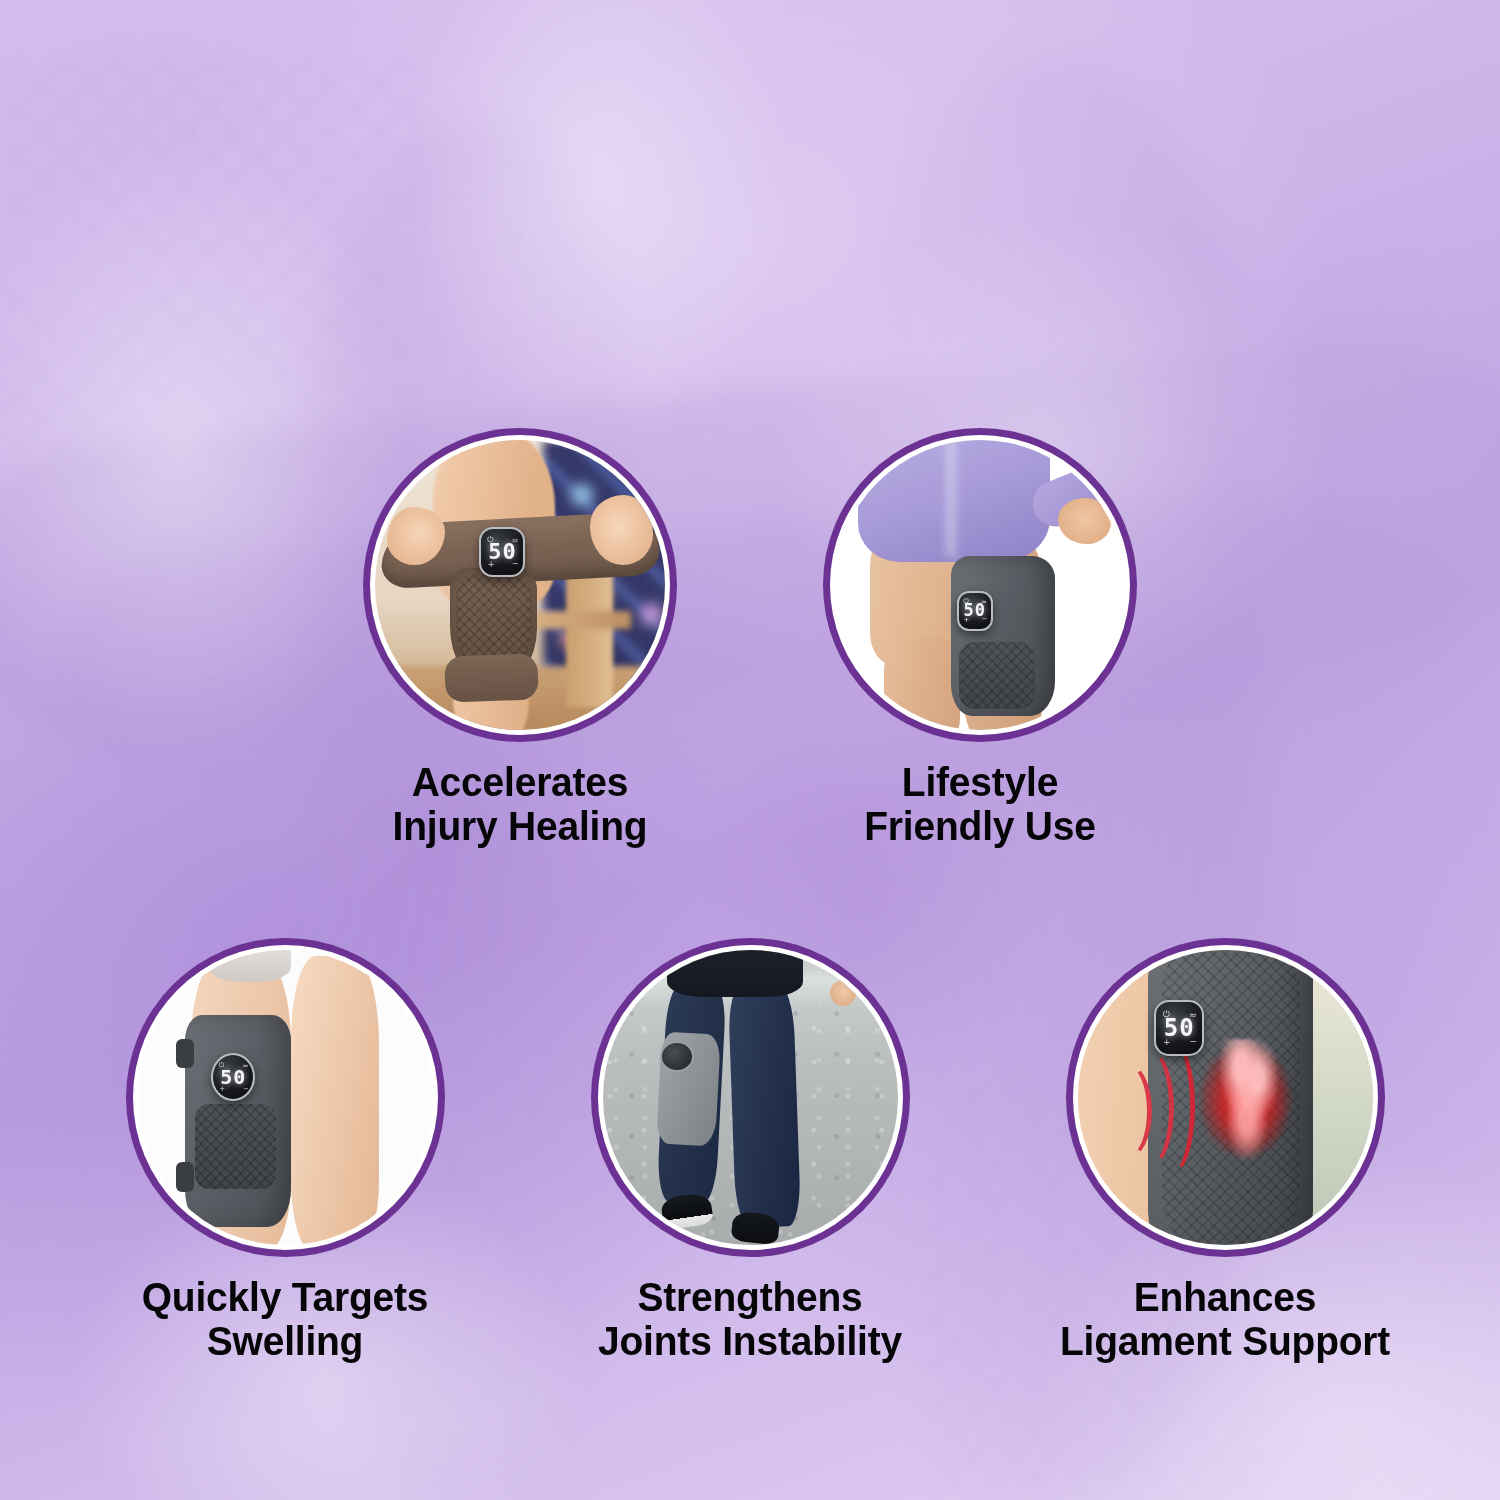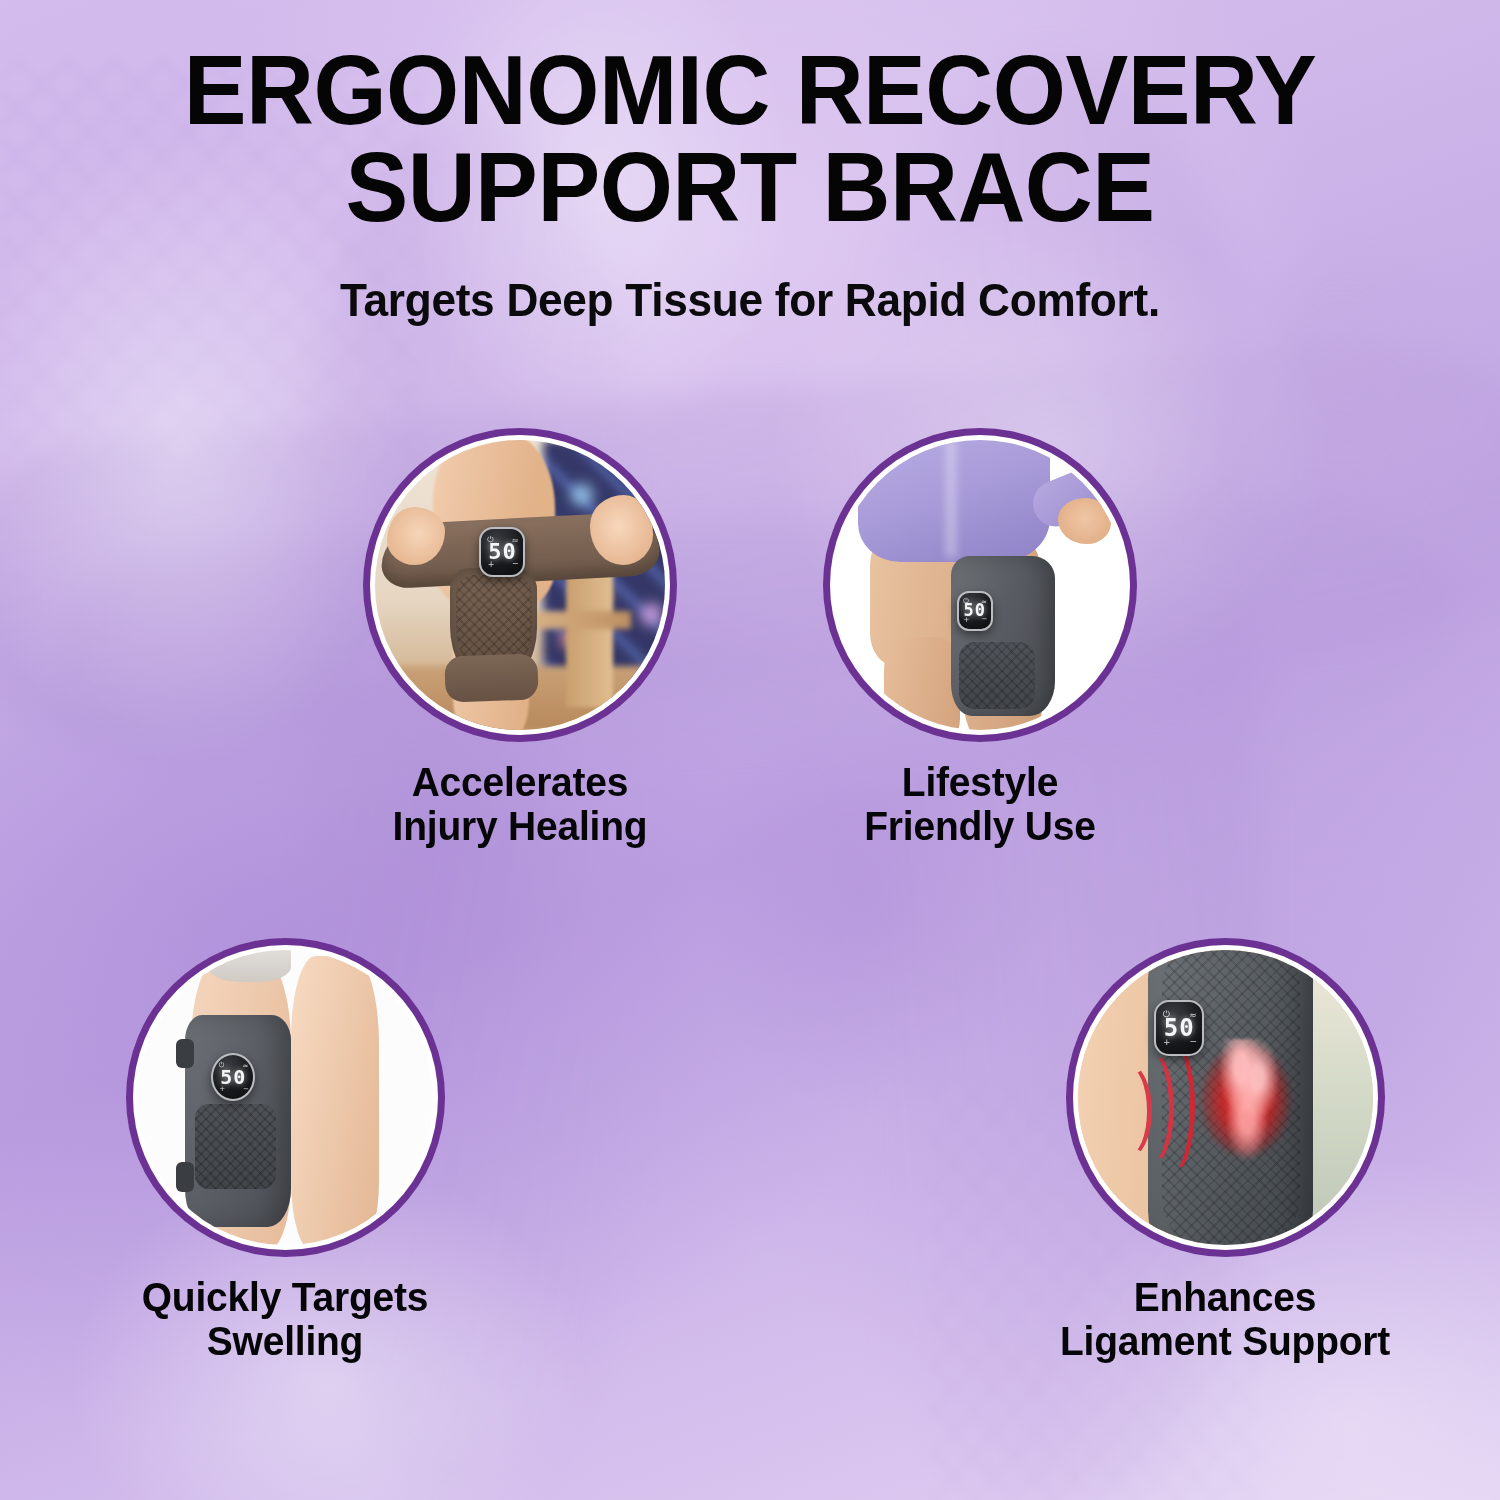--- a/index.html
+++ b/index.html
@@ -503,25 +503,20 @@
     <div class="ghost-leg-a"></div>
     <div class="ghost-leg-b"></div>
     <div class="ghost-brace"></div>
     <div class="ghost-brace-2"></div>
     <div class="ghost-hand"></div>
     <div class="ghost-mesh"></div>
     <div class="ghost-mesh-2"></div>
   </div>
   <div class="bg-layer bg-wash"></div>
 
-  <div class="heading-block">
-    <h1 class="title">ERGONOMIC RECOVERY</h1>
-    <h1 class="title">SUPPORT BRACE</h1>
-    <p class="subtitle">Targets Deep Tissue for Rapid Comfort.</p>
-  </div>
 
   <div class="feature" style="left:295px; top:435px; width:450px;">
     <div class="circle-wrap" style="width: 300px; height: 300px; margin: 0px auto; --ring: #6B3293;">
       <div class="circle-img">
         <div class="scene">
           <div class="c1-bg"></div>
           <div class="c1-mosaic"></div>
           <div class="c1-floor"></div>
           <div class="c1-chair"></div>
           <div class="c1-thigh"></div>
@@ -589,20 +584,40 @@
             <span class="pod-ico ic-plus" style="font-size:7px;">+</span>
             <span class="pod-ico ic-minus" style="font-size:7px;">−</span>
           </div>
         </div>
       </div>
     </div>
     <div class="caption">Quickly Targets
 Swelling</div>
   </div>
 
+  <div class="feature" style="left:520px; top:945px; width:460px;">
+    <div class="circle-wrap" style="width: 305px; height: 305px; margin: 0px auto; --ring: #6B3293;">
+      <div class="circle-img">
+        <div class="scene">
+          <div class="c4-bg"></div>
+          <div class="c4-horizon"></div>
+          <div class="c4-jeanR"></div>
+          <div class="c4-jeanL"></div>
+          <div class="c4-coat"></div>
+          <div class="c4-brace"></div>
+          <div class="c4-dial"></div>
+          <div class="c4-shoeL"></div>
+          <div class="c4-shoeR"></div>
+          <div class="c4-hand"></div>
+        </div>
+      </div>
+    </div>
+    <div class="caption">Strengthens
+Joints Instability</div>
+  </div>
 
   <div class="feature" style="left:995px; top:945px; width:460px;">
     <div class="circle-wrap" style="width: 305px; height: 305px; margin: 0px auto; --ring: #6B3293;">
       <div class="circle-img">
         <div class="scene">
           <div class="c5-bg"></div>
           <div class="c5-roomblur"></div>
           <div class="c5-skin"></div>
           <div class="c5-brace"></div>
           <div class="c5-glow"></div>

